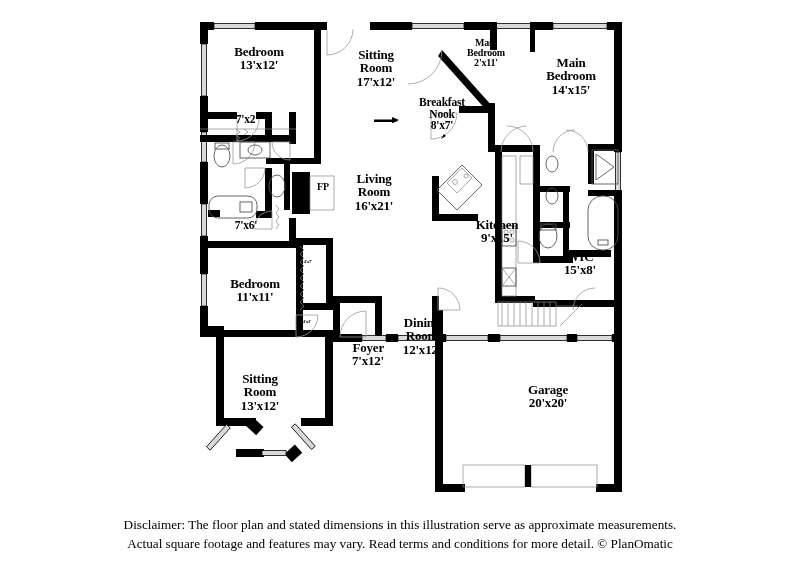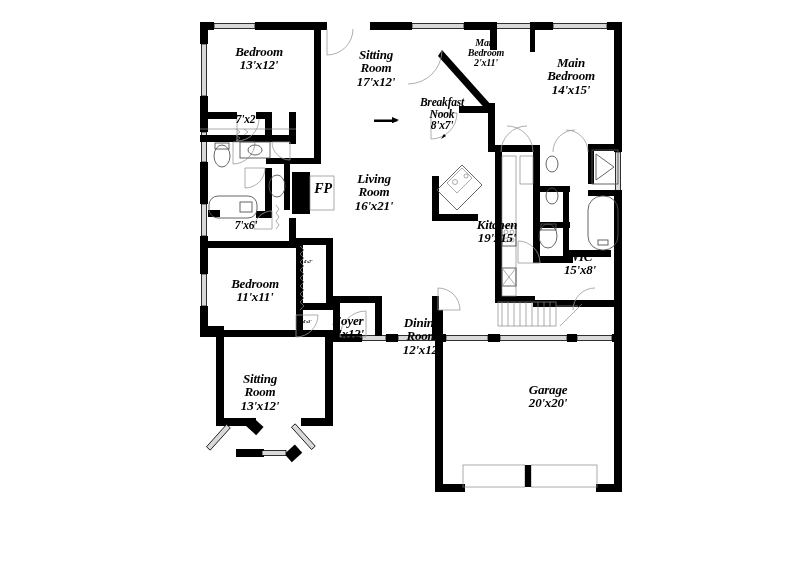--- a/index.html
+++ b/index.html
@@ -1,25 +1,25 @@
 <!DOCTYPE html>
 <html><head>
 <meta charset="utf-8">
 <style>
   html,body{margin:0;padding:0;background:#ffffff;}
   body{width:800px;height:582px;font-family:"Liberation Serif",serif;overflow:hidden;}
-  #stage{position:relative;width:800px;height:437px;background:#fff;font-style:italic;}
+  #stage{position:relative;width:800px;height:437px;background:#fff;}
   svg#plan{position:absolute;left:0;top:0;width:800px;height:582px;}
   .rmlabel{position:absolute;text-align:center;font-family:"Liberation Serif",serif;
            font-weight:700;color:#000;line-height:1.02;letter-spacing:-0.2px;}
   .rm-lg{font-size:13px;}
   .rm-md{font-size:11.5px;}
   .rm-sm{font-size:10px;}
   .rm-xs{font-size:4.6px;}
-  .rm-fp{font-size:14px;}
+  .rm-fp{font-size:10px;}
   #disclaimer{position:absolute;left:0;top:515px;width:800px;text-align:center;
               font-family:"Liberation Serif",serif;font-size:13.2px;color:#000;line-height:1.45;}
 </style>
 </head>
 <body>
 
 <div id="stage">
 
   <svg id="plan" viewBox="0 0 800 582">
     <defs>
@@ -262,31 +262,31 @@
     <div class="rmlabel rm-md" style="left:396px;top:97px;width:92px;">
       Breakfast<br>Nook<br>
       <span>8'x7'</span>
     </div>
     <div class="rmlabel rm-lg" style="left:327px;top:172px;width:94px;">
       Living<br>Room<br>
       <span>16'x21'</span>
     </div>
     <div class="rmlabel rm-lg" style="left:456px;top:218px;width:82px;">
       <span>Kitchen</span><br>
-      <span>19'x15'</span>
+      <span>9'x15'</span>
     </div>
     <div class="rmlabel rm-lg" style="left:541px;top:250px;width:78px;">
       <span>WIC</span><br>
       <span>15'x8'</span>
     </div>
     <div class="rmlabel rm-lg" style="left:200px;top:277px;width:110px;">
       <span>Bedroom</span><br>
       <span>11'x11'</span>
     </div>
-    <div class="rmlabel rm-lg" style="left:312px;top:314px;width:72px;">
+    <div class="rmlabel rm-lg" style="left:312px;top:341px;width:72px;text-align:right;">
       <span>Foyer</span><br>
       <span>7'x12'</span>
     </div>
     <div class="rmlabel rm-lg" style="left:381px;top:316px;width:82px;">
       Dining<br>Room<br>
       <span>12'x12'</span>
     </div>
     <div class="rmlabel rm-lg" style="left:217px;top:372px;width:86px;">
       Sitting<br>Room<br>
       <span>13'x12'</span>
@@ -299,14 +299,18 @@
 
   <div>
     <div class="rmlabel rm-md" style="left:209px;top:114px;width:48px;margin-left:14px;">7'x2'</div>
     <div class="rmlabel rm-md" style="left:222px;top:220px;width:48px;">7'x6'</div>
     <div class="rmlabel rm-xs" style="left:299px;top:260px;width:18px;">4'x7'</div>
     <div class="rmlabel rm-xs" style="left:298px;top:320px;width:18px;">4'x3'</div>
   </div>
 
   <div class="rmlabel rm-fp" style="left:313px;top:182px;width:20px;">FP</div>
 
+  <div id="disclaimer">
+    <div>Disclaimer: The floor plan and stated dimensions in this illustration serve as approximate measurements.</div>
+    <div>Actual square footage and features may vary. Read terms and conditions for more detail. © PlanOmatic</div>
+  </div>
 
 </div>
 
 </body></html>

